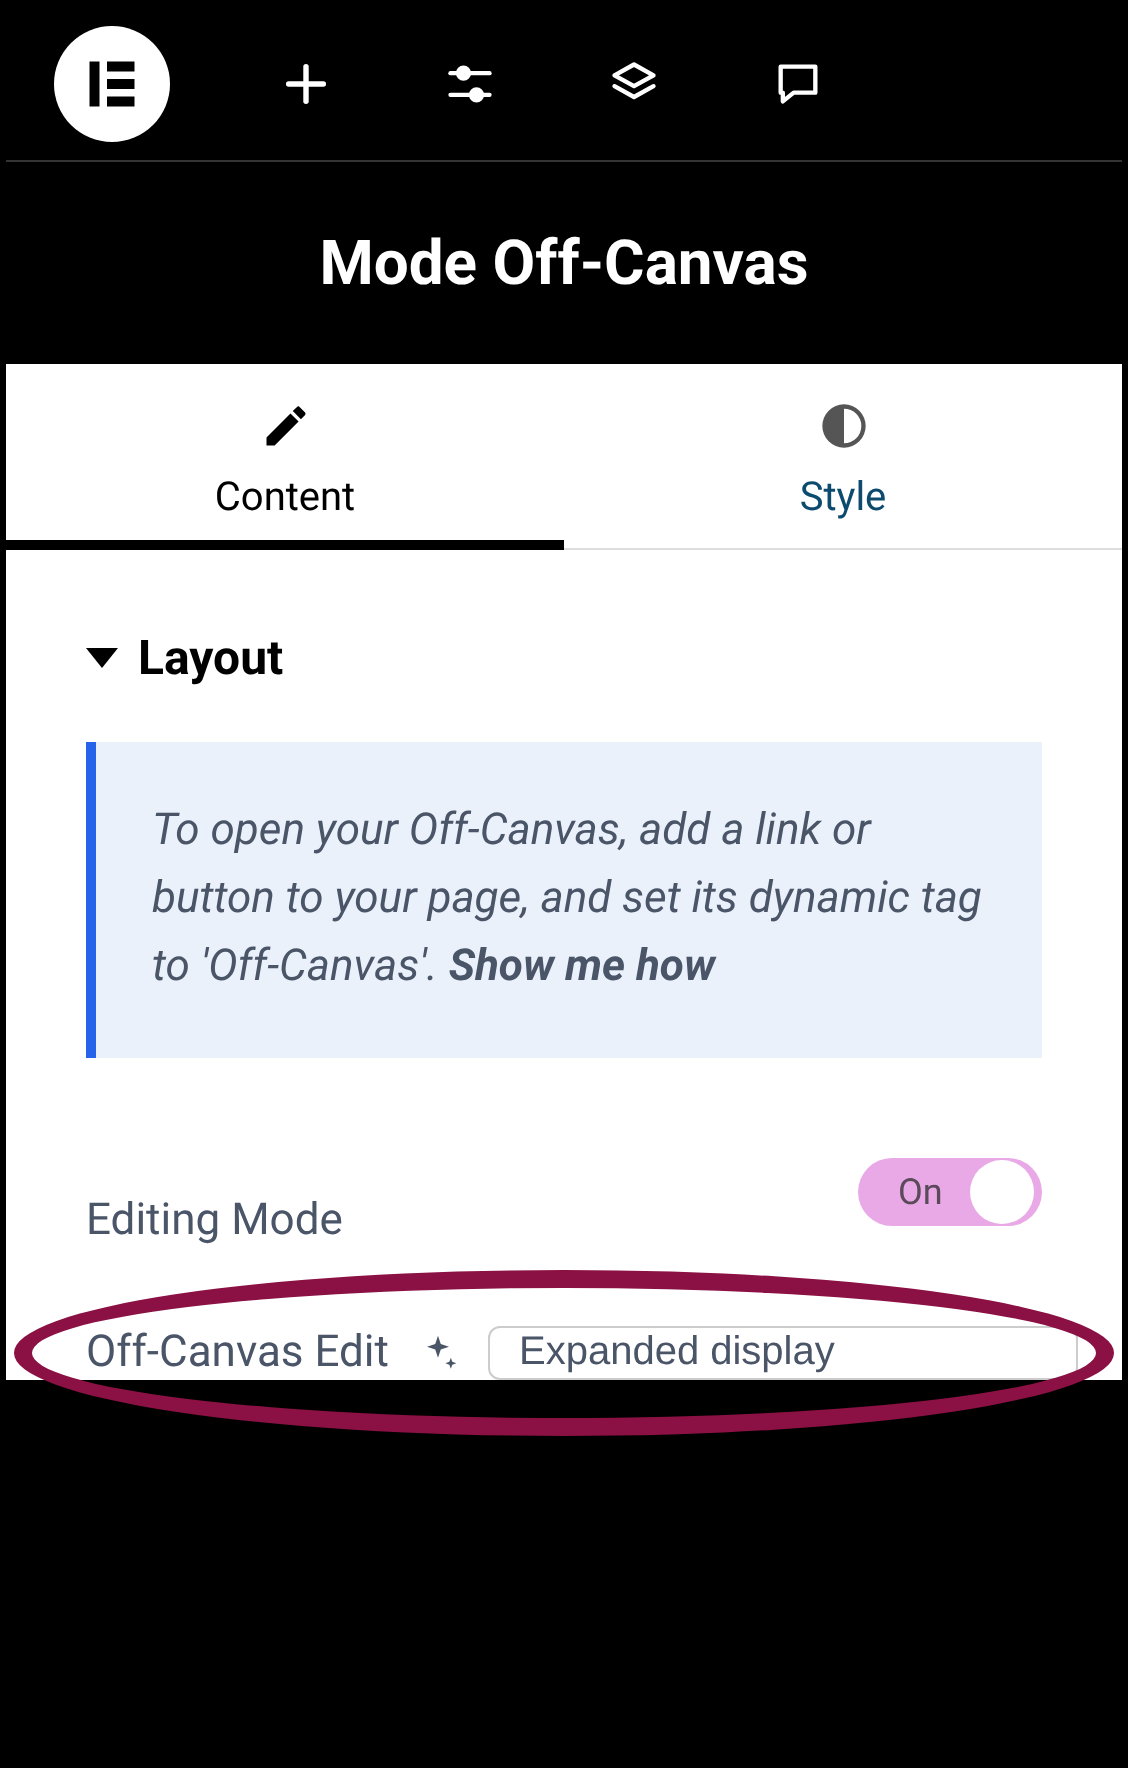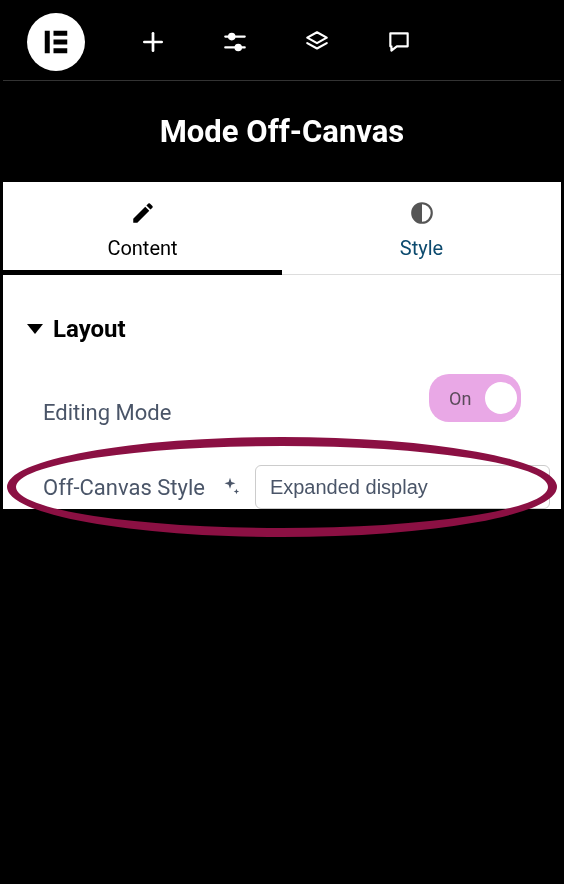--- a/index.html
+++ b/index.html
@@ -101,21 +101,21 @@
       color: #555;
     }
     .panel {
       background: #fff;
       padding: 0;
     }
     .section-header {
       display: flex;
       align-items: center;
       gap: 10px;
-      padding: 40px 24px 28px;
+      padding: 40px 40px 28px;
       cursor: pointer;
     }
     .caret-down {
       width: 0;
       height: 0;
       border-left: 8px solid transparent;
       border-right: 8px solid transparent;
       border-top: 10px solid #000;
     }
     .section-title {
@@ -146,21 +146,21 @@
       margin-bottom: 40px;
     }
     .control-label {
       font-size: 22px;
       color: #4a5568;
       flex: 1;
       margin-top: 29px;
     }
     .toggle {
       width: 92px;
-      height: 48px;
+      height: 34px;
       background: #e9a8e6;
       border-radius: 20px;
       position: relative;
       cursor: pointer;
       display: flex;
       align-items: center;
     }
     .toggle-label {
       position: absolute;
       left: 20px;
@@ -187,21 +187,21 @@
       color: #4a5568;
       white-space: nowrap;
     }
     .sparkle-icon {
       width: 22px;
       height: 22px;
       flex-shrink: 0;
     }
     .name-input {
       flex: 1;
-      height: 44px;
+      height: 27px;
       border: 1px solid #ccc;
       border-radius: 6px;
       padding: 4px 14px;
       font-size: 20px;
       color: #4a5568;
       background: #fff;
     }
     .highlight-ellipse {
       position: absolute;
       left: 4px;
@@ -270,31 +270,34 @@
     <span class="tab-label">Style</span>
   </div>
 </div>
 
 <div class="panel">
   <div class="section-header">
     <div class="caret-down"></div>
     <span class="section-title">Layout</span>
   </div>
 
+  <div class="notice">
+    <span>To open your Off-Canvas, add a link or button to your page, and set its dynamic tag to 'Off-Canvas'. </span><span class="notice-link">Show me how</span>
+  </div>
 
   <div class="control-row">
     <span class="control-label">Editing Mode</span>
     <div class="toggle">
       <span class="toggle-label">On</span>
       <div class="toggle-knob"></div>
     </div>
   </div>
 
   <div class="name-row">
-    <span class="name-label">Off-Canvas Style</span>
+    <span class="name-label">Off-Canvas Edit</span>
     <svg class="sparkle-icon" viewBox="0 0 24 24" fill="#4a5568">
       <path d="M12 2l1.5 4.5L18 8l-4.5 1.5L12 14l-1.5-4.5L6 8l4.5-1.5L12 2z"></path>
       <path d="M19 14l.8 2.2L22 17l-2.2.8L19 20l-.8-2.2L16 17l2.2-.8L19 14z"></path>
     </svg>
     <input class="name-input" type="text" value="Expanded display" style="">
     <div class="highlight-ellipse"></div>
   </div>
 </div>
 
 </body></html>

